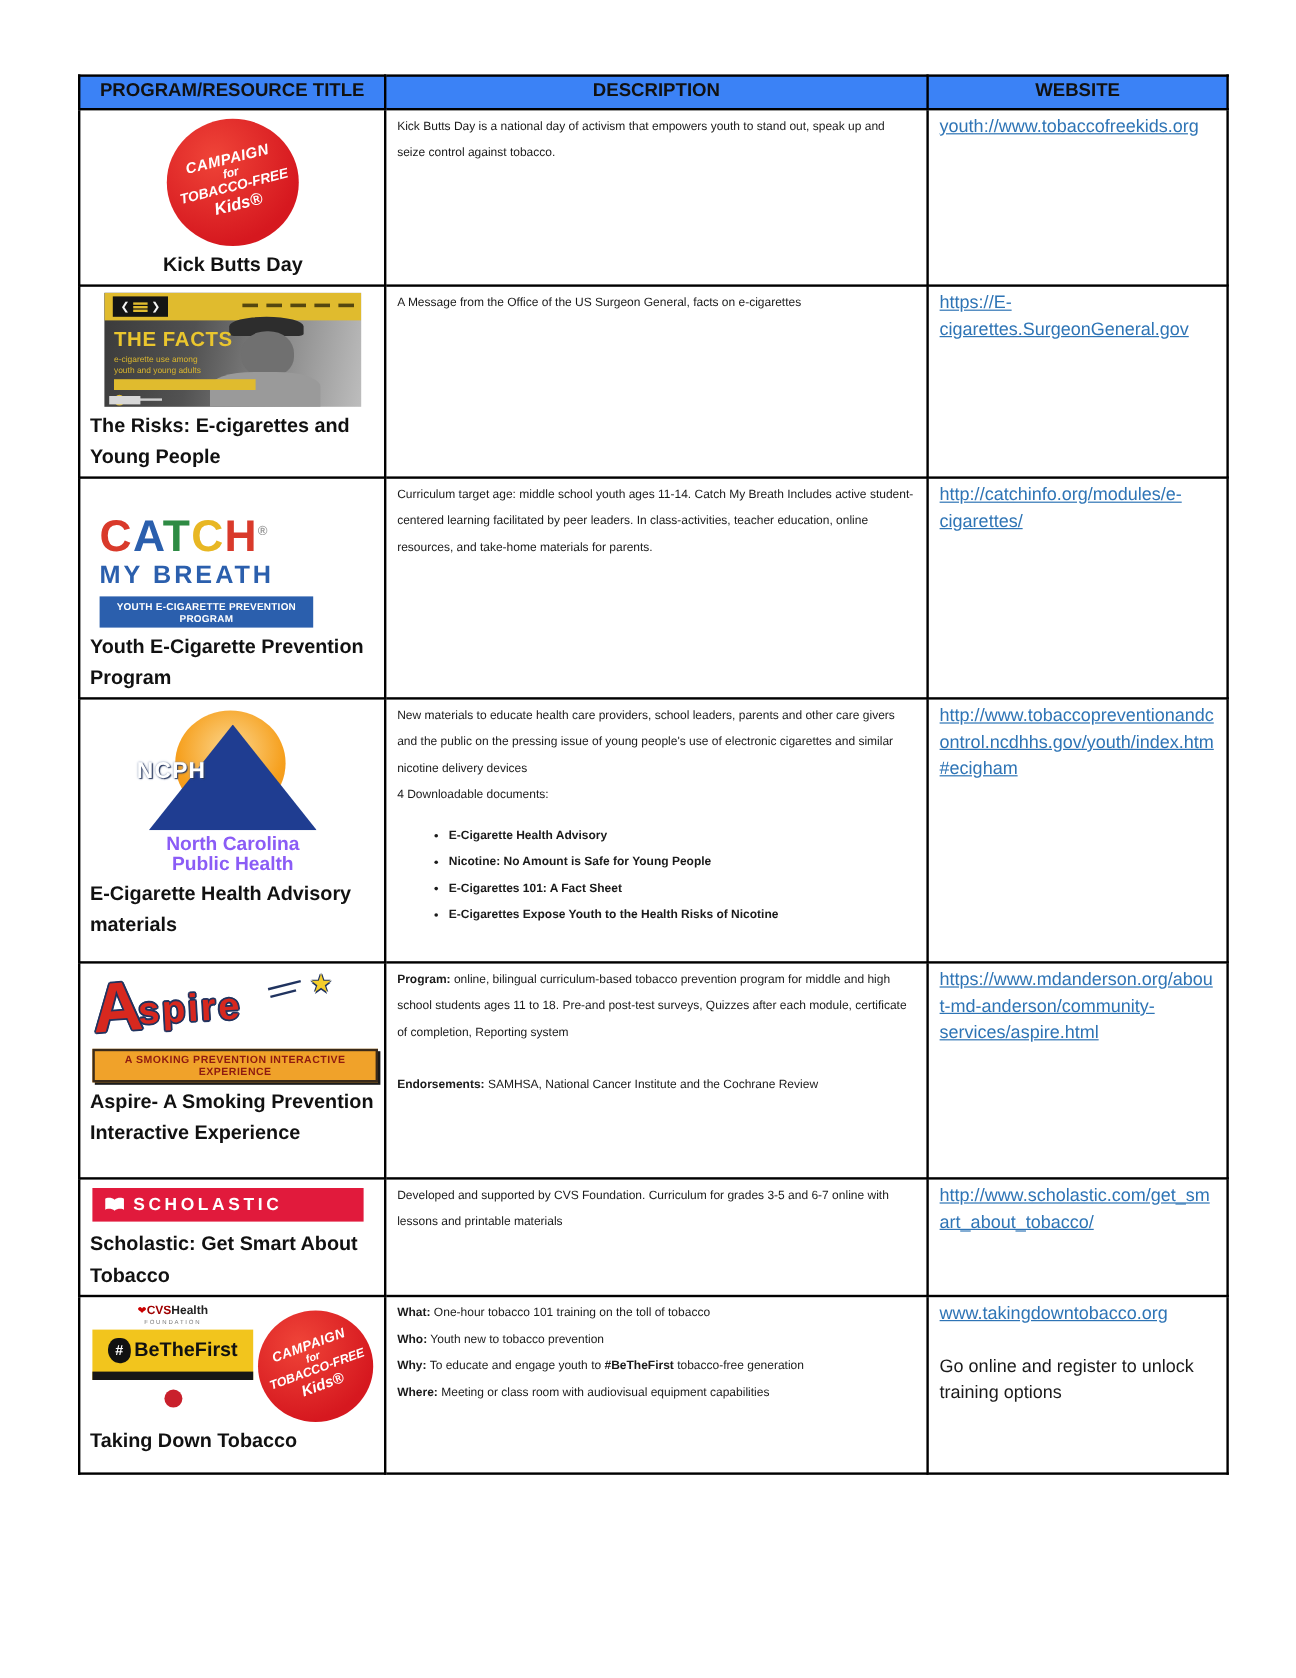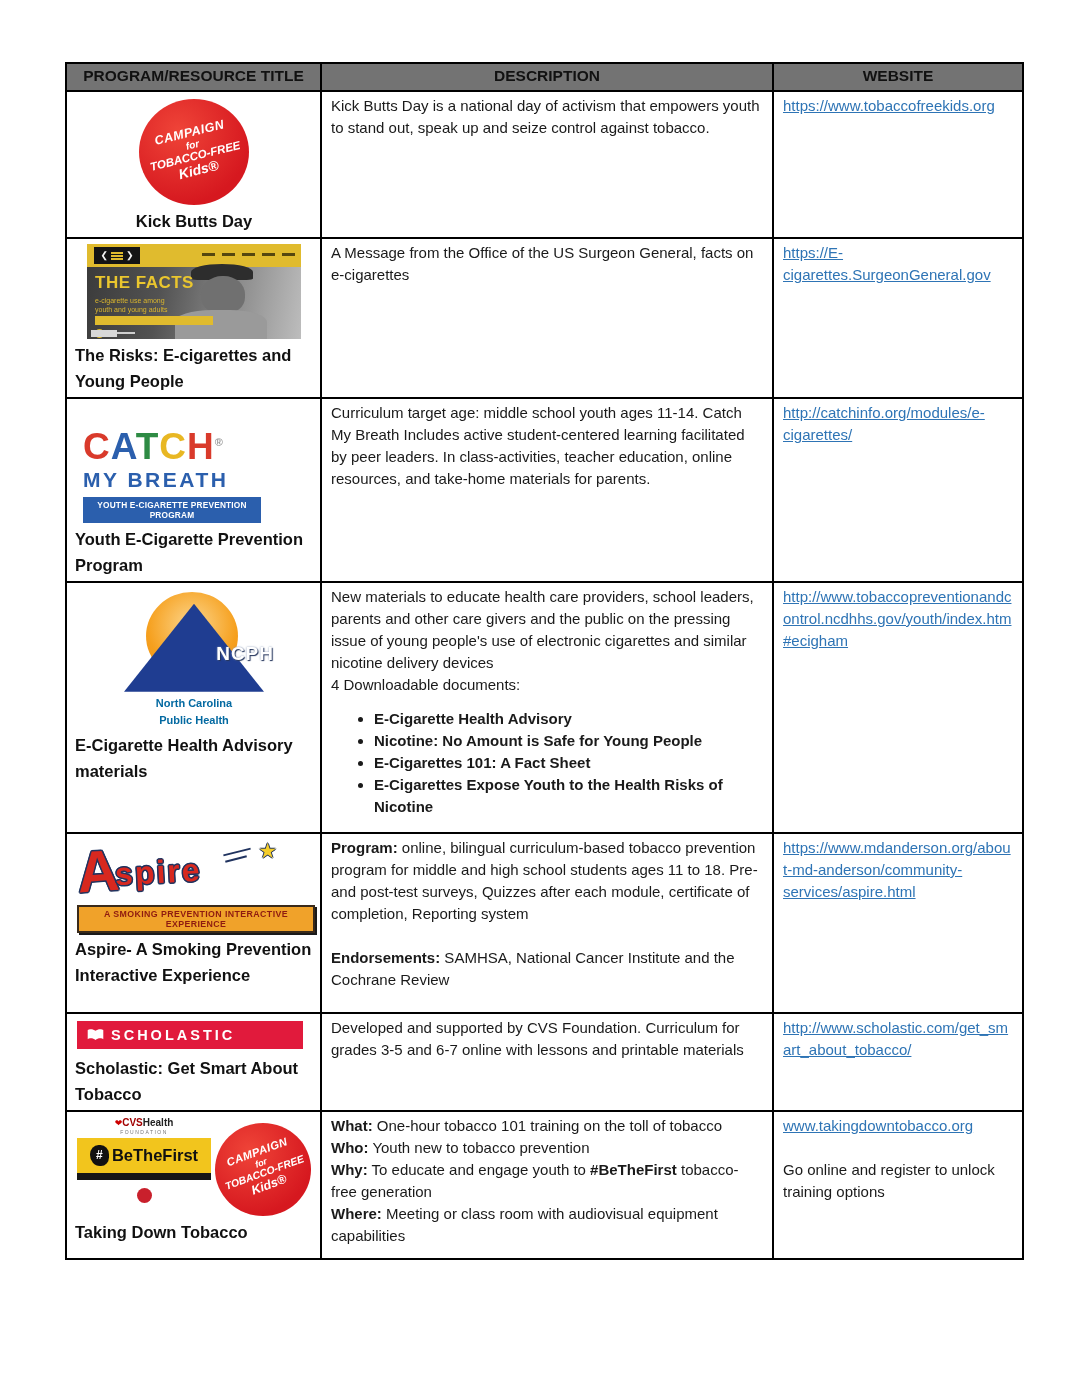--- a/index.html
+++ b/index.html
@@ -9,28 +9,28 @@
     font-family:"Liberation Sans", sans-serif; color:#1a1a1a;
   }
   .page { padding:62px 60px 0 65px; }
   .doc-title { font-size:21px; font-weight:700; color:#111; margin-bottom:28px; }
   .doc-subtitle { font-size:17px; color:#111; margin-bottom:22px; }
 
   table.res { border-collapse:collapse; table-layout:fixed; width:957px; }
   col.c1{width:255px;} col.c2{width:452px;} col.c3{width:250px;}
   th,td { border:2px solid #000; vertical-align:top; }
   th {
-    background:#737373; font-size:15.5px; font-weight:700; color:#111;
+    background:#3b82f6; font-size:15.5px; font-weight:700; color:#111;
     text-align:center; padding:3px 2px; height:28px;
   }
   tr.r1{height:120px;} tr.r2{height:153px;} tr.r3{height:159px;} tr.r4{height:220px;}
   tr.r5{height:180px;} tr.r6{height:85px;} tr.r7{height:148px;}
 
   td.cell-title { padding:3px 7px 3px 8px; }
-  td.cell-desc  { padding:3px 9px 2px 9px; font-size:15px; line-height:22px; }
+  td.cell-desc  { padding:3px 9px 2px 9px; font-size:10px; line-height:22px; }
   td.cell-link  { padding:3px 8px 3px 9px; font-size:15px; line-height:22px; }
 
   .b { font-weight:700; }
   a.link {
     color:#2e74b5; text-decoration:underline; overflow-wrap:anywhere;
     cursor:pointer; display:inline-block;
   }
   .link-note { margin-top:22px; color:#1a1a1a; }
   .gap { margin-top:22px; }
 
@@ -79,23 +79,23 @@
   .catch-reg{font-size:11px;color:#999;vertical-align:super;font-weight:700;}
   .catch-line2{font-size:21px;color:#2b5fad;letter-spacing:2.5px;font-weight:600;margin-top:1px;}
   .catch-banner{width:178px;background:#2b5fad;color:#fff;font-size:8.3px;font-weight:700;text-align:center;padding:3px 2px;margin-top:5px;letter-spacing:.2px;}
 
   
   .ncph-logo{position:relative;width:160px;height:100px;margin:6px auto 0;}
   .ncph-sun{position:absolute;top:0;left:32px;width:92px;height:88px;border-radius:50%;
     background:radial-gradient(circle at 50% 38%, #fcd78f, #f6a01e 62%, #ef8d12);}
   .ncph-tri{position:absolute;bottom:0;left:10px;width:140px;height:88px;background:#1f3d91;
     clip-path:polygon(50% 0%, 100% 100%, 0% 100%);}
-  .ncph-acronym{position:absolute;bottom:27px;left:0;width:160px;text-align:right;color:#fff;
+  .ncph-acronym{position:absolute;bottom:38px;left:0;width:160px;text-align:left;color:#fff;
     font-weight:700;font-size:19px;letter-spacing:1px;text-shadow:1px 1px 1px #23335a, 0 0 2px #8a9ab8;}
-  .ncph-text{ text-align:center; color:#0369a1; font-weight:700; font-size:11px; line-height:17px; margin-top:3px;}
+  .ncph-text{ text-align:center; color:#8b5cf6; font-weight:700; font-size:16px; line-height:17px; margin-top:3px;}
 
   
   .aspire-logo{position:relative;width:240px;margin:4px 0 0 2px;padding-top:2px;}
   .aspire-word{position:relative;height:60px;}
   .outline-navy{text-shadow:-1.5px 0 #20335f,1.5px 0 #20335f,0 -1.5px #20335f,0 1.5px #20335f,-1px -1px #20335f,1px 1px #20335f,-1px 1px #20335f,1px -1px #20335f;}
   .aspire-a{display:inline-block;font-size:58px;line-height:.95;font-weight:900;color:#d7281f;transform:rotate(-4deg);}
   .aspire-rest{display:inline-block;font-size:32px;font-weight:800;color:#d7281f;letter-spacing:2px;transform:rotate(-3deg);vertical-align:8px;margin-left:-4px;}
   .aspire-star{position:absolute;top:-4px;right:40px;font-size:21px;color:#f4cd2b;text-shadow:-1px 0 #20335f,1px 0 #20335f,0 -1px #20335f,0 1px #20335f;}
   .aspire-sw1,.aspire-sw2{position:absolute;border-top:2px solid #20335f;width:28px;}
   .aspire-sw1{top:8px;right:66px;transform:rotate(-14deg);}
@@ -146,21 +146,21 @@
             <div class="ct1">CAMPAIGN</div>
             <div class="ct2">for</div>
             <div class="ct3">TOBACCO-FREE</div>
             <div class="ct4">Kids®</div>
           </div>
         </div>
         <div class="prog-title centered">Kick Butts Day</div>
       </td>
       <td class="cell-desc">Kick Butts Day is a national day of activism that empowers youth to stand out, speak up and seize control against tobacco.</td>
       <td class="cell-link">
-        <a class="link">https://www.tobaccofreekids.org</a>
+        <a class="link">youth://www.tobaccofreekids.org</a>
       </td>
     </tr>
 
     <tr class="r2">
       <td class="cell-title">
         <div class="risks-thumb">
           <div class="rt-topbar"></div>
           <div class="rt-logo">
             <span class="rt-chev">❮</span>
             <span class="rt-loglines">

